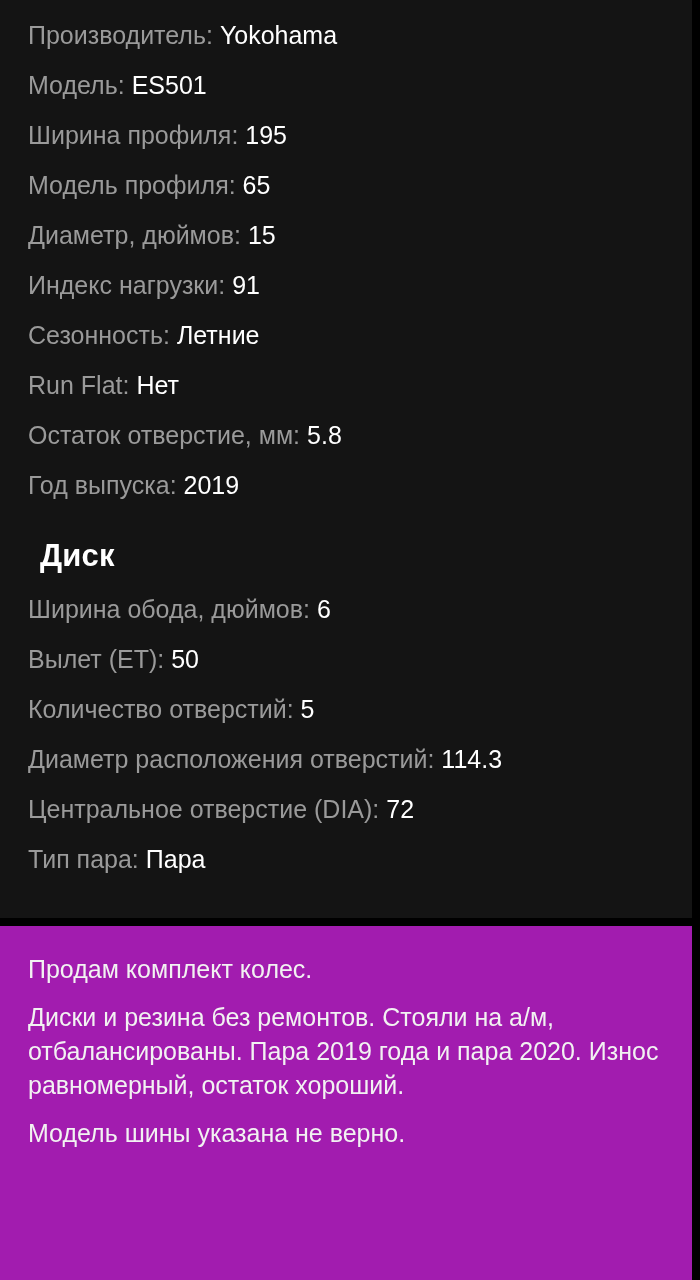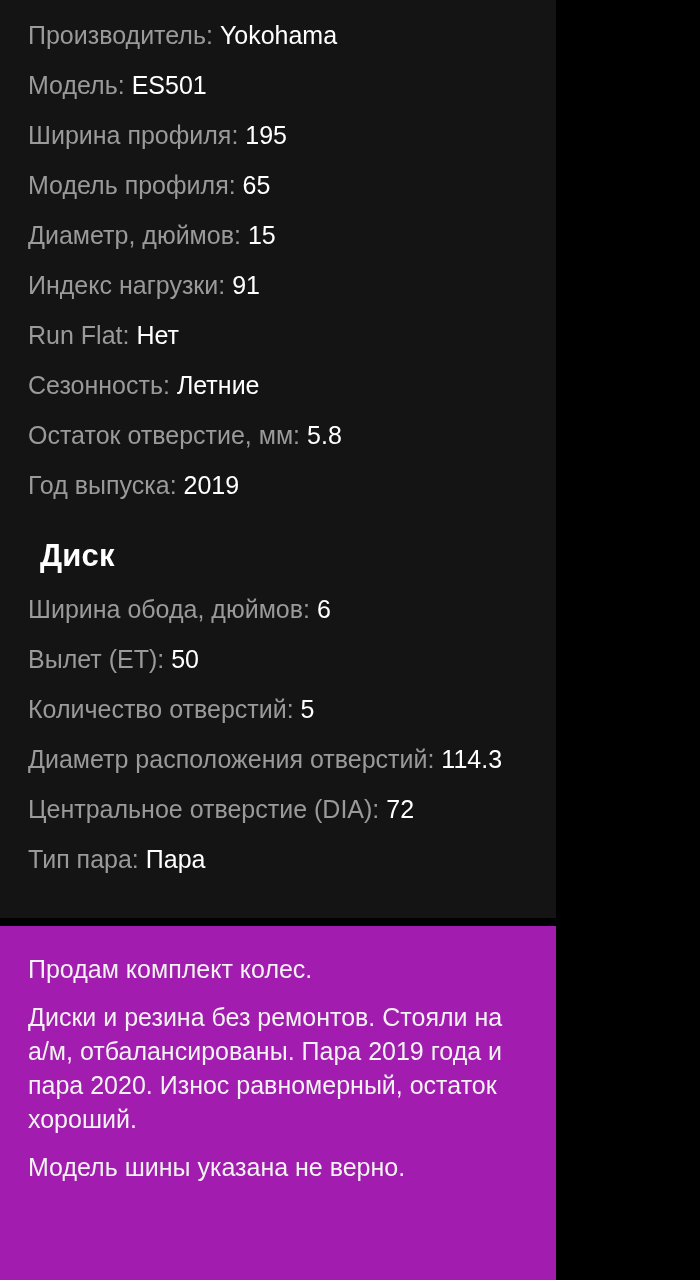--- a/index.html
+++ b/index.html
@@ -8,21 +8,21 @@
     background: #000000;
   }
   body {
     width: 700px;
     height: 1280px;
     font-family: "Liberation Sans", sans-serif;
     color: #ffffff;
     overflow: hidden;
   }
   .screen {
-    width: 556px;
+    width: 692px;
     height: 1280px;
     position: relative;
     background: #121212;
     display: flex;
     flex-direction: column;
   }
   .specs-panel {
     background: #141414;
     padding: 10px 0 34px 0;
     flex: 0 0 auto;
@@ -93,26 +93,26 @@
     </div>
     <div class="spec-row">
       <span class="spec-label">Диаметр, дюймов:</span>
       <span class="spec-value">15</span>
     </div>
     <div class="spec-row">
       <span class="spec-label">Индекс нагрузки:</span>
       <span class="spec-value">91</span>
     </div>
     <div class="spec-row">
+      <span class="spec-label">Сезонность:</span>
+      <span class="spec-value">Летние</span>
+    </div>
+    <div class="spec-row">
       <span class="spec-label">Run Flat:</span>
       <span class="spec-value">Нет</span>
-    </div>
-    <div class="spec-row">
-      <span class="spec-label">Сезонность:</span>
-      <span class="spec-value">Летние</span>
     </div>
     <div class="spec-row">
       <span class="spec-label">Остаток отверстие, мм:</span>
       <span class="spec-value">5.8</span>
     </div>
     <div class="spec-row">
       <span class="spec-label">Год выпуска:</span>
       <span class="spec-value">2019</span>
     </div>
 

